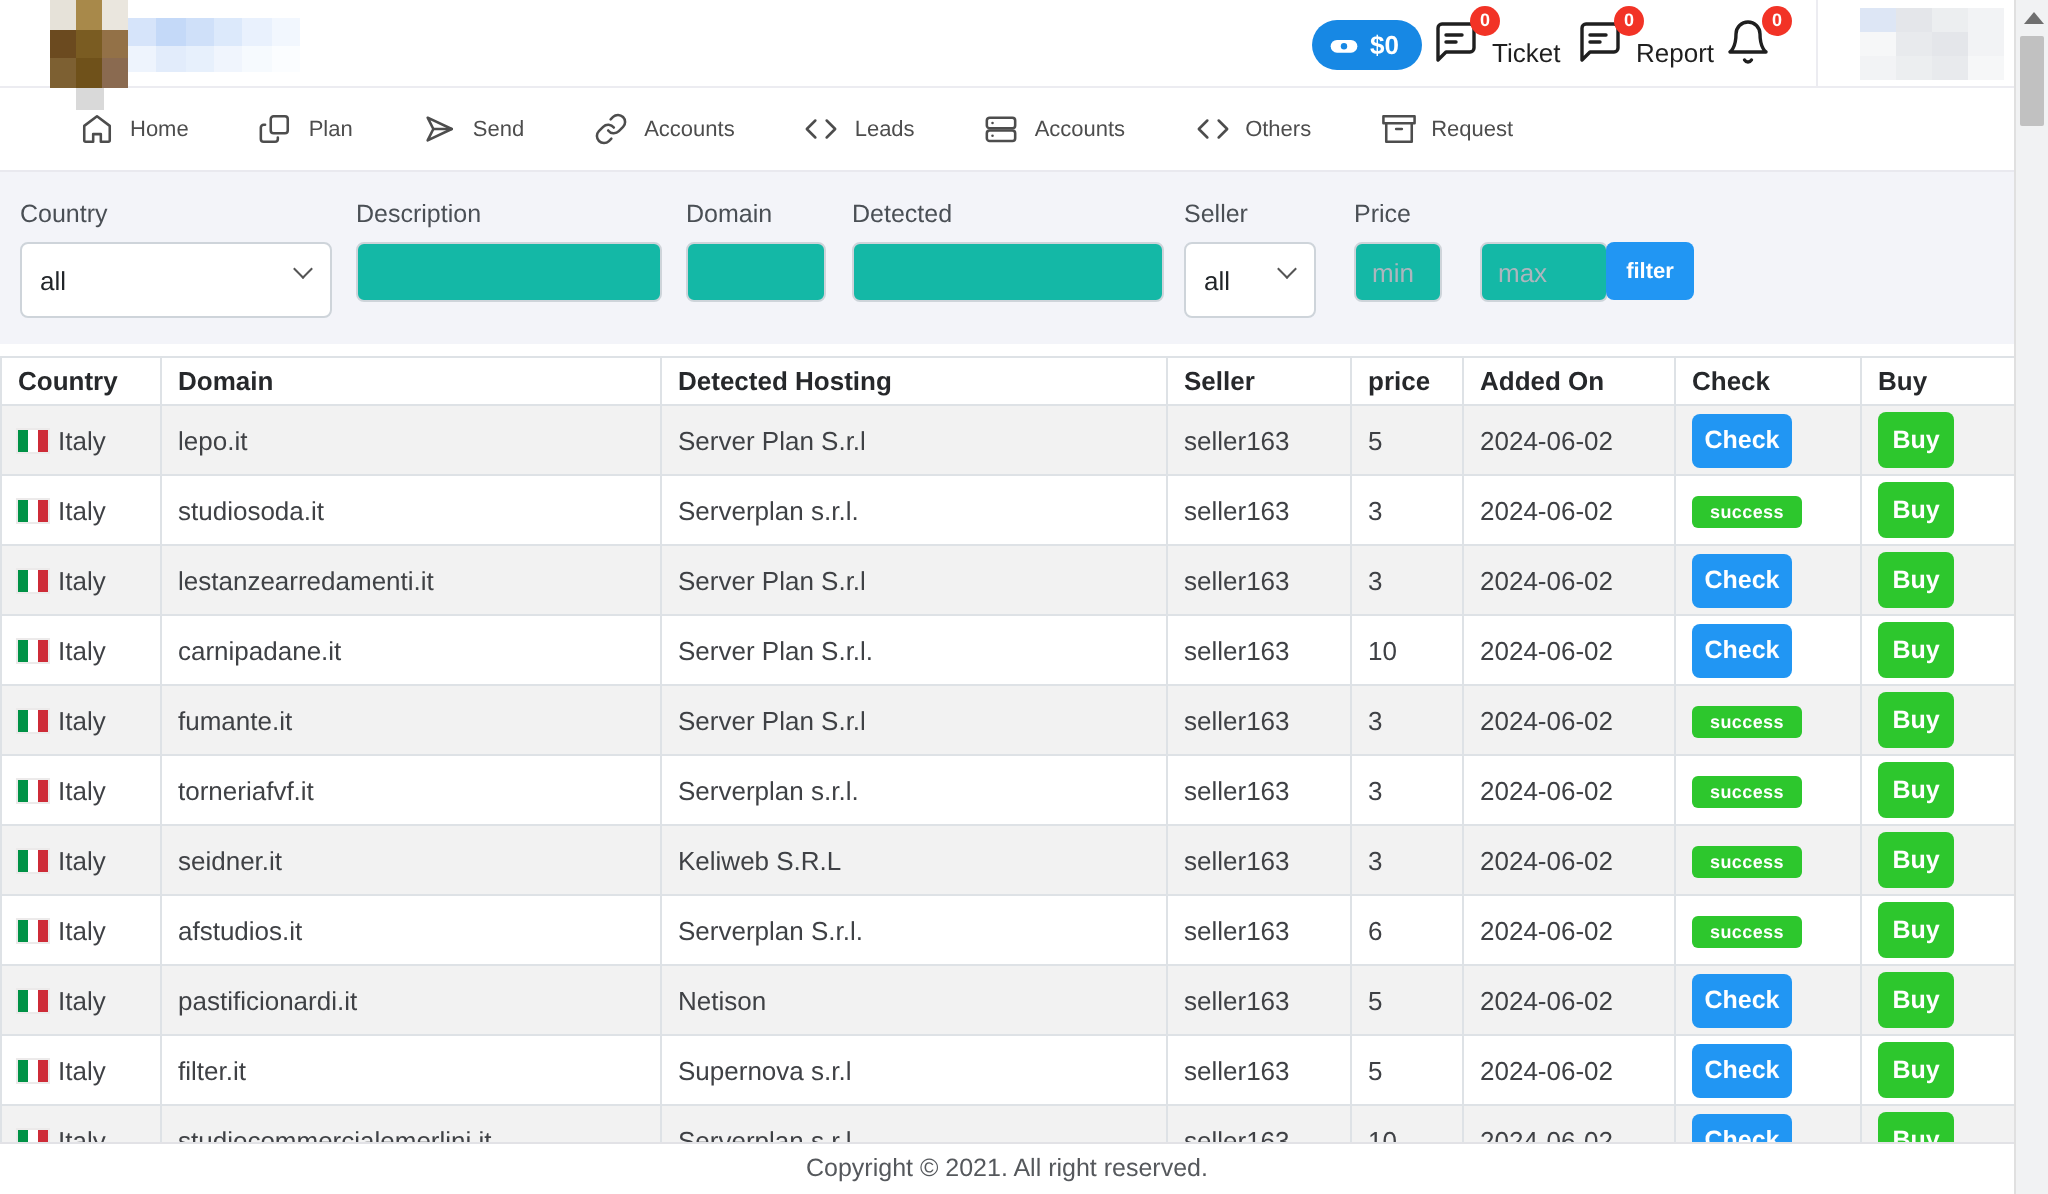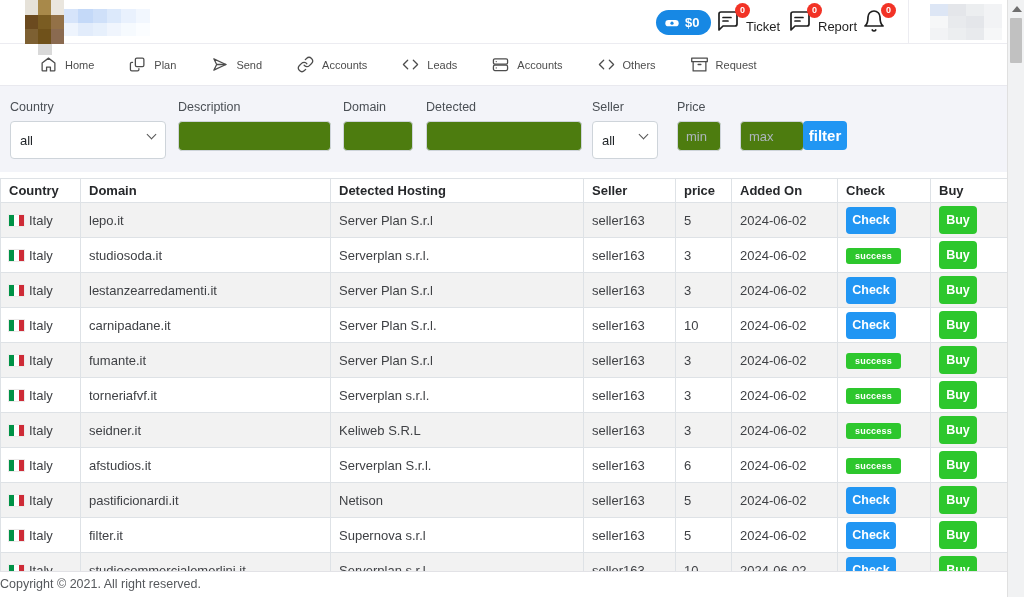--- a/index.html
+++ b/index.html
@@ -53,34 +53,34 @@
   
   .nav { position:absolute; top:44px; left:0; width:1007px; height:42px; background:#fff;
     border-bottom:1px solid #e9e9ef; display:flex; align-items:center; gap:35px; padding-left:40px; }
   .nav-item { display:flex; align-items:center; gap:8px; cursor:pointer; }
   .nav-item svg { width:17px; height:17px; stroke:#4d4d4d; }
   .nav-label { font-size:11px; color:#4d4d4d; }
 
   
   .filters { position:absolute; top:86px; left:0; width:1007px; height:86px; background:#f3f4f9; }
   .f-label { position:absolute; top:14px; font-size:12.5px; color:#4a4f55; }
-  .f-ctrl { position:absolute; top:35px; height:30px; background:#4d7c0f;
+  .f-ctrl { position:absolute; top:35px; height:30px; background:#14b8a6;
     border:1px solid #ced4da; border-radius:4px; font-size:13px; color:#212529;
     padding:0 8px; font-family:"Liberation Sans", sans-serif; }
   .select-wrap { position:absolute; top:35px; height:38px; }
   .select-wrap select { width:100%; height:100%; background:#fff; border:1px solid #ced4da;
     border-radius:4px; font-size:13px; color:#212529; padding:0 22px 0 9px;
     appearance:none; -webkit-appearance:none; font-family:"Liberation Sans", sans-serif; }
   .chevron { position:absolute; right:11px; top:10px; width:7px; height:7px;
     border-right:1.6px solid #555; border-bottom:1.6px solid #555;
     transform:rotate(45deg); pointer-events:none; }
   input::placeholder { color:#adb5bd; }
   .filter-btn { position:absolute; left:803px; top:35px; width:44px; height:29px;
     background:#2196f3; color:#fff; border:none; border-radius:4px;
-    font-size:15px; font-weight:bold; cursor:pointer; }
+    font-size:11px; font-weight:bold; cursor:pointer; }
 
   
   .tbl { position:absolute; top:178px; left:0; width:1007px; border-collapse:collapse;
     table-layout:fixed; font-size:13px; }
   .tbl th { font-weight:bold; color:#26282b; text-align:left; height:24px;
     padding:3px 8px; border:1px solid #dee2e6; background:#fff; }
   .tbl td { height:33px; padding:3px 8px; border:1px solid #dee2e6;
     color:#3f4145; vertical-align:middle; }
   tr.striped td { background:#f2f2f2; }
   .flag { display:inline-flex; width:15px; height:11px; margin-right:5px;
@@ -88,21 +88,21 @@
   .flag i { flex:1; } .flag .fg{background:#009246;} .flag .fw{background:#fff;} .flag .fr{background:#ce2b37;}
   .check-btn { width:50px; height:27px; background:#2196f3; color:#fff; border:none;
     border-radius:4px; font-size:12.5px; font-weight:bold; cursor:pointer; }
   .success-badge { display:inline-block; padding:3px 9px; background:#2dc72d; color:#fff;
     border-radius:3px; font-size:9px; font-weight:bold; letter-spacing:.2px; }
   .buy-btn { width:38px; height:28px; background:#2dc72d; color:#fff; border:none;
     border-radius:4px; font-size:12.5px; font-weight:bold; cursor:pointer; }
 
   
   .footer { position:absolute; left:0; bottom:0; width:1007px; height:26px; background:#fff;
-    border-top:1px solid #e2e2e6; line-height:25px;
+    border-top:1px solid #e2e2e6; text-align:center; line-height:25px;
     font-size:12.5px; color:#55585c; }
 </style>
 </head>
 <body>
 
 <div class="page">
 
   <div class="header">
     <div class="blur-logo">
       <div class="bl1"></div>

